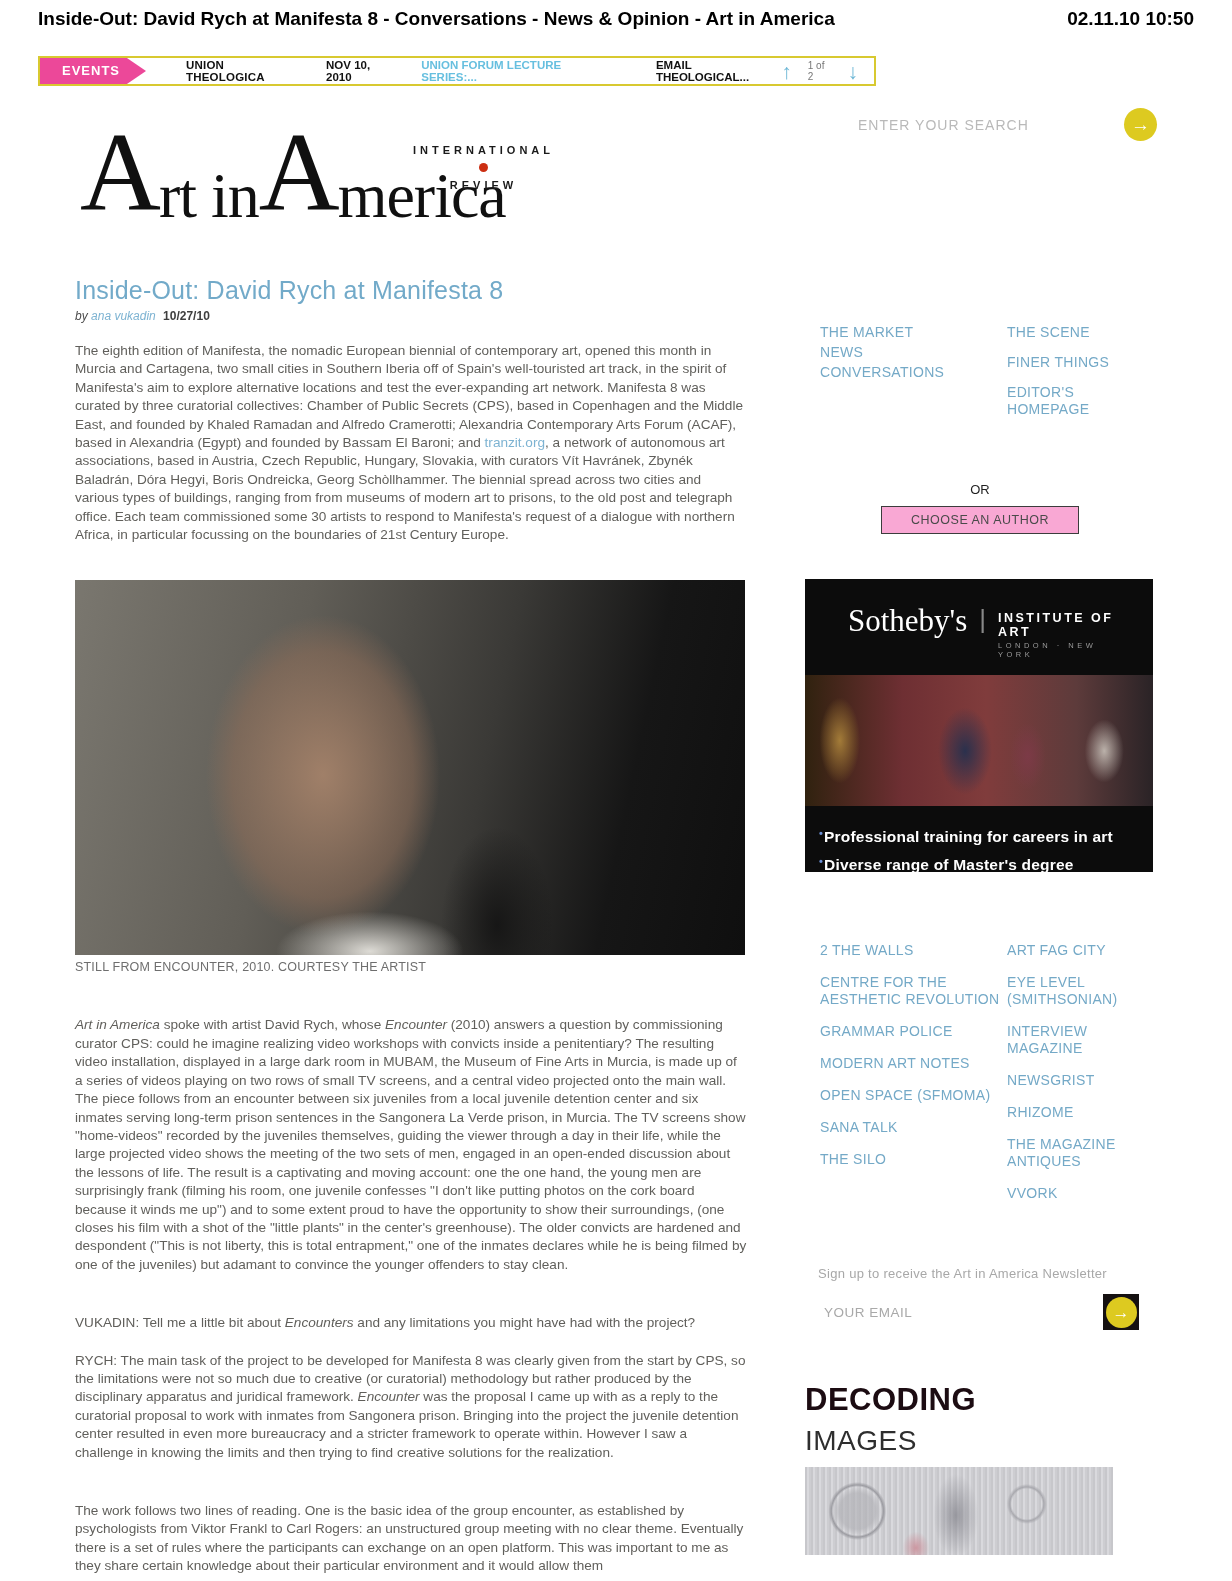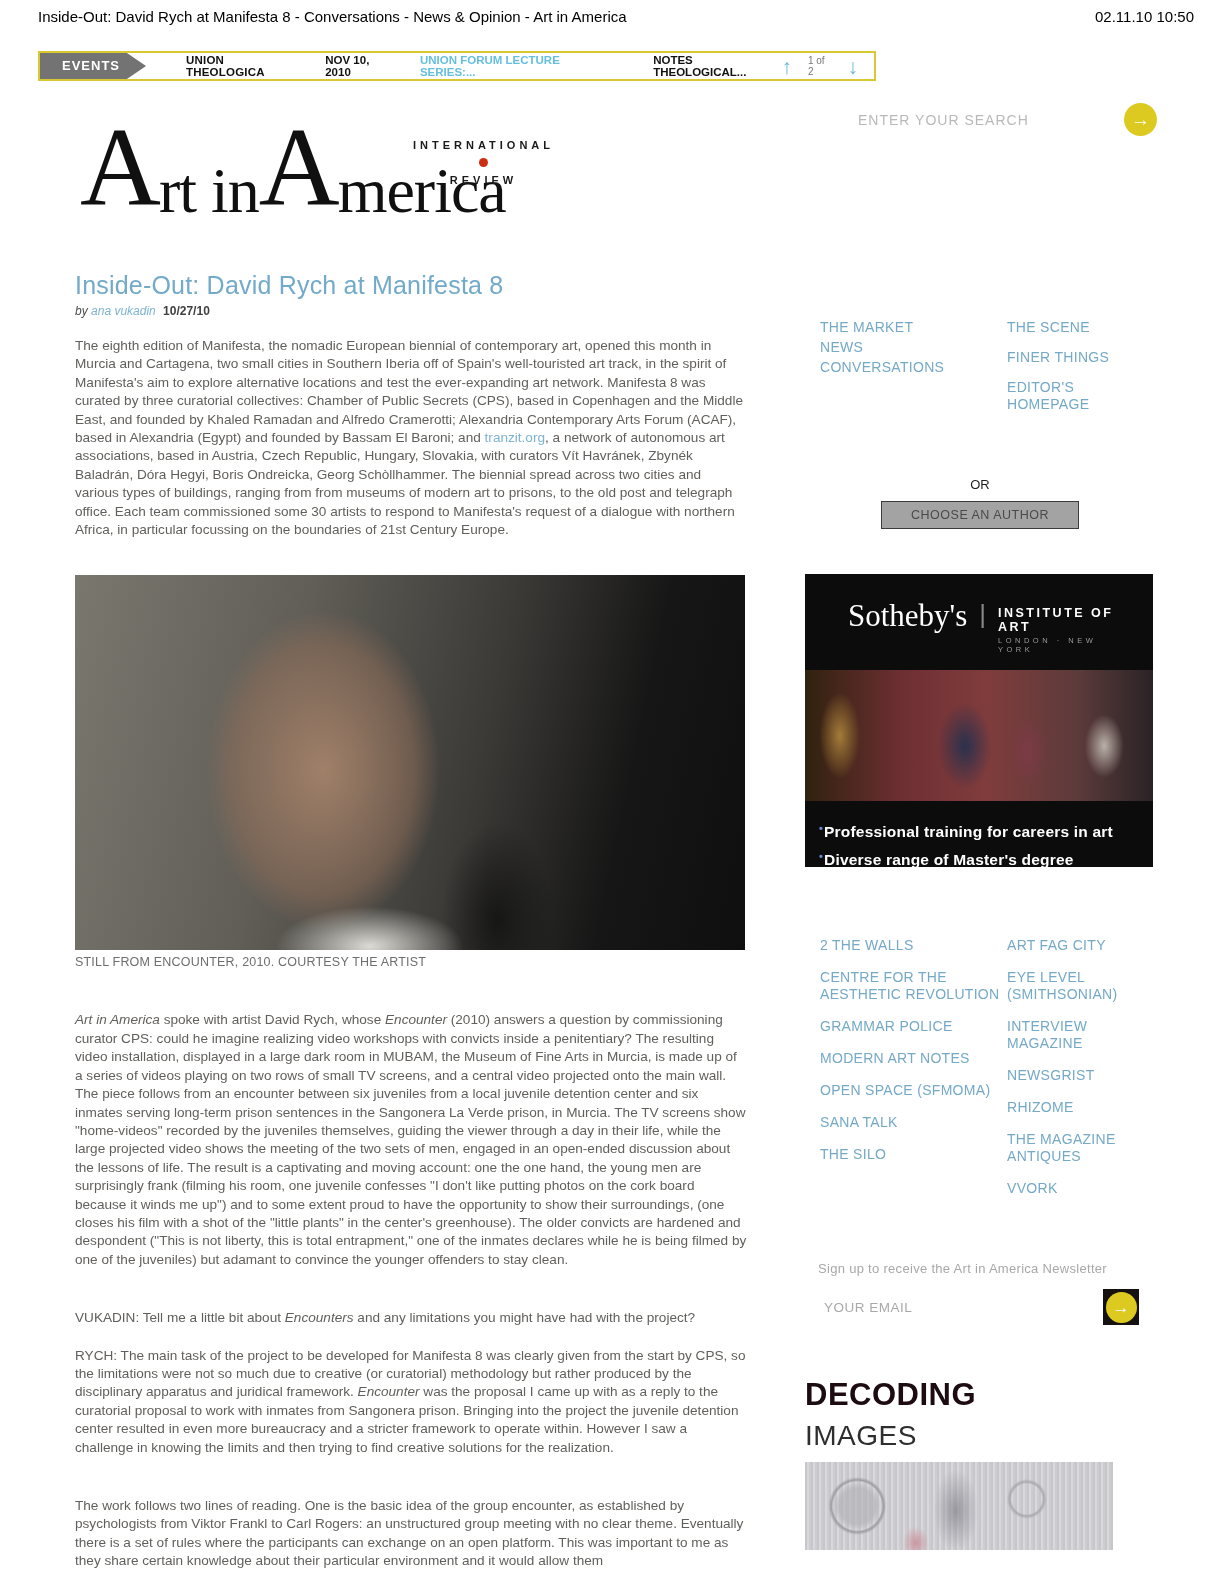--- a/index.html
+++ b/index.html
@@ -1,25 +1,25 @@
 <!DOCTYPE html>
 <html><head>
 <meta charset="utf-8">
 <style>
   * { margin:0; padding:0; box-sizing:border-box; }
   html,body { background:#fff; }
   body { font-family:"Liberation Sans", sans-serif; width:1232px; }
   .page { position:relative; width:1232px; height:1581px; overflow:hidden; background:#fff; }
 
   
-  .chrome-bar { display:flex; justify-content:space-between; padding:8px 38px 0 38px; font-size:15px; color:#000; }
+  .chrome-bar { display:flex; justify-content:space-between; padding:8px 38px 0 38px; font-size:19px; color:#000;font-weight:bold; }
 
   
   .events-bar { display:flex; align-items:center; margin:26px 0 0 38px; width:838px; height:30px; border:2px solid #d8c930; background:#fff; }
-  .events-chevron { flex:0 0 auto; height:26px; line-height:26px; background:#737373; color:#fff; font-weight:bold; font-size:13px; letter-spacing:1px; padding:0 26px 0 22px; clip-path:polygon(0 0, 82% 0, 100% 50%, 82% 100%, 0 100%); }
+  .events-chevron { flex:0 0 auto; height:26px; line-height:26px; background:#ec4899; color:#fff; font-weight:bold; font-size:13px; letter-spacing:1px; padding:0 26px 0 22px; clip-path:polygon(0 0, 82% 0, 100% 50%, 82% 100%, 0 100%); }
   .ev-name { margin-left:40px; font-weight:bold; font-size:11.5px; color:#111; letter-spacing:0.2px; }
   .ev-date { margin-left:26px; font-weight:bold; font-size:11.5px; color:#111; }
   .ev-link { margin-left:26px; font-weight:bold; font-size:11.5px; color:#66bfdf; text-decoration:none; cursor:pointer; }
   .ev-next { margin-left:46px; font-weight:bold; font-size:11.5px; color:#111; cursor:pointer; }
   .ev-up { margin-left:auto; color:#6db7d6; font-size:21px; line-height:1; cursor:pointer; }
   .ev-count { margin:0 16px; font-size:10px; color:#777; }
   .ev-down { margin-right:16px; color:#6db7d6; font-size:21px; line-height:1; cursor:pointer; }
 
   
   .header-row { display:flex; justify-content:space-between; align-items:flex-start; padding:14px 75px 0 80px; }
@@ -57,21 +57,21 @@
   .photo-caption { margin-top:5px; font-size:12.5px; color:#6e6e6e; letter-spacing:0.2px; }
   .para.qa { margin-top:40px; }
 
   
   .side-nav, .blogroll { display:flex; padding-left:15px; }
   .side-col1 { width:187px; display:flex; flex-direction:column; gap:3px; }
   .side-col2 { width:148px; display:flex; flex-direction:column; gap:13px; }
   .side-link { font-size:14px; line-height:17px; color:#74a9c7; letter-spacing:0.3px; cursor:pointer; }
   .side-nav { padding-top:48px; }
   .or-label { margin-top:64px; text-align:center; font-size:13px; color:#1f1f1f; }
-  .choose-author { display:block; margin:9px auto 16px; width:198px; height:28px; background:#a3a3a3; border:1px solid #3c3c3c; font-size:12.5px; letter-spacing:0.5px; color:#4a4a4a; font-family:"Liberation Sans", sans-serif; cursor:pointer; }
+  .choose-author { display:block; margin:9px auto 16px; width:198px; height:28px; background:#f9a8d4; border:1px solid #3c3c3c; font-size:12.5px; letter-spacing:0.5px; color:#4a4a4a; font-family:"Liberation Sans", sans-serif; cursor:pointer; }
 
   
   .ad { margin-top:45px; width:348px; height:293px; background:#0c0c0c; cursor:pointer; }
   .ad-header { display:flex; align-items:flex-start; padding:26px 18px 16px 43px; gap:12px; }
   .ad-brand { font-family:"Liberation Serif", serif; font-size:31px; color:#fff; line-height:1; }
   .ad-sep { color:#888; font-size:26px; line-height:1.1; font-weight:200; }
   .ad-right { padding-top:6px; }
   .ad-inst { font-size:12.5px; font-weight:bold; letter-spacing:2.5px; color:#fff; }
   .ad-city { font-size:7.5px; letter-spacing:3.5px; color:#9a9a9a; margin-top:2px; }
   .ad-photo { height:131px;
@@ -121,21 +121,21 @@
   <div class="chrome-bar">
     <span>Inside-Out: David Rych at Manifesta 8 - Conversations - News &amp; Opinion - Art in America</span>
     <span>02.11.10 10:50</span>
   </div>
 
   <div class="events-bar">
     <span class="events-chevron">EVENTS</span>
     <span class="ev-name">UNION THEOLOGICA</span>
     <span class="ev-date">NOV 10, 2010</span>
     <a class="ev-link">UNION FORUM LECTURE SERIES:...</a>
-    <span class="ev-next">NOTES THEOLOGICAL...</span>
+    <span class="ev-next">EMAIL THEOLOGICAL...</span>
     <span class="ev-up">↑</span>
     <span class="ev-count">1 of 2</span>
     <span class="ev-down">↓</span>
   </div>
 
   <div class="header-row">
     <div class="logo">
       <div class="logo-line">
         <span class="bigA">A</span>
           <span class="small">rt in </span>

